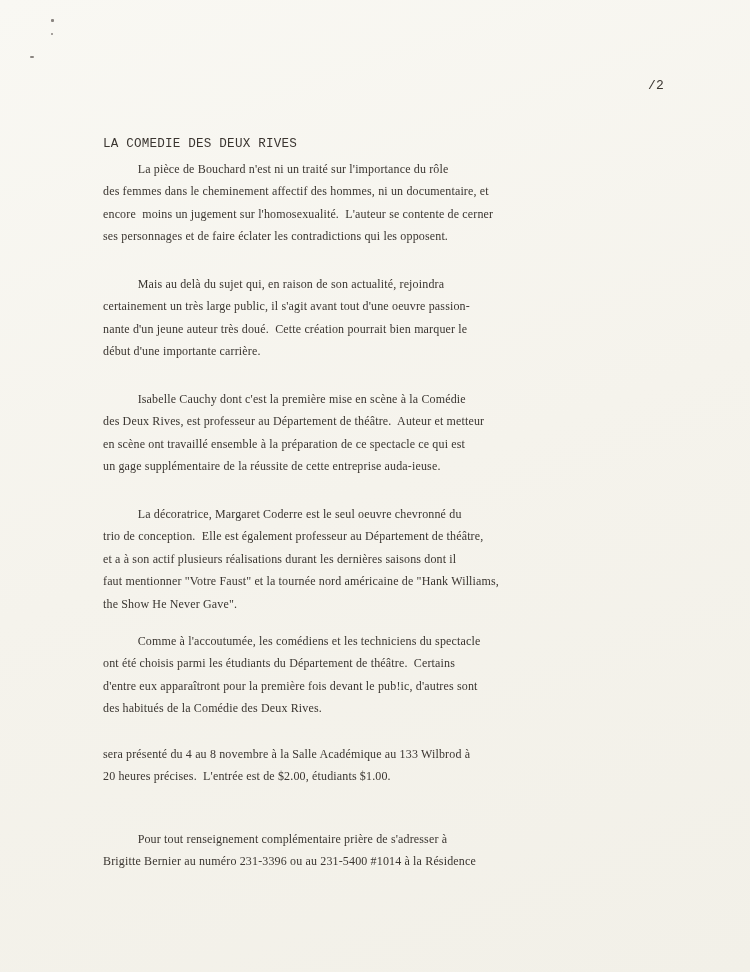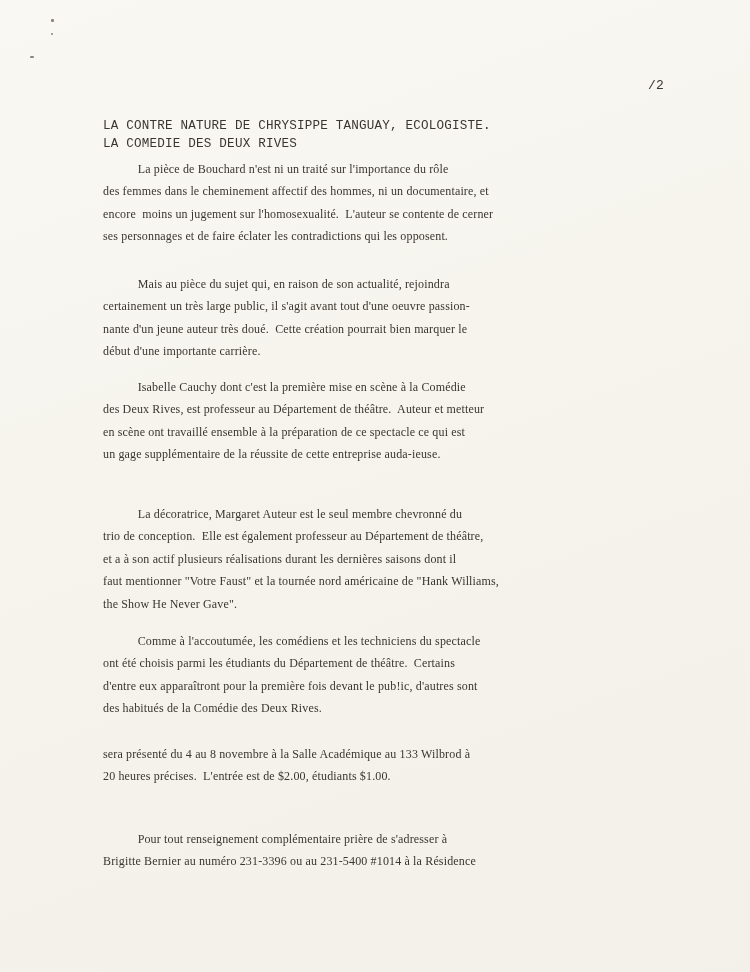--- a/index.html
+++ b/index.html
@@ -24,45 +24,44 @@
 <body>
 
 <div class="page">
   <div class="mark" style="left:51px;top:19px;width:3px;height:3px;"></div>
   <div class="mark" style="left:51px;top:33px;width:2px;height:2px;"></div>
   <div class="mark" style="left:30px;top:56px;width:4px;height:2px;"></div>
 
   <div class="pagenum">/2</div>
 
   <div class="heading" style="top:96px;margin-top:41px;">LA COMEDIE DES DEUX RIVES</div>
-  <div class="heading" style="top:119px;">LA CONTRE NATURE DE CHRYSIPPE TANGUAY, ECOLOGISTE.</div>
 
   <div class="para" style="top:158px;">
     <span class="line">           La pièce de Bouchard n'est ni un traité sur l'importance du rôle</span>
     <span class="line">des femmes dans le cheminement affectif des hommes, ni un documentaire, et</span>
     <span class="line">encore  moins un jugement sur l'homosexualité.  L'auteur se contente de cerner</span>
     <span class="line">ses personnages et de faire éclater les contradictions qui les opposent.</span>
   </div>
 
   <div class="para" style="top:273px;">
-    <span class="line">           Mais au pièce du sujet qui, en raison de son actualité, rejoindra</span>
+    <span class="line">           Mais au delà du sujet qui, en raison de son actualité, rejoindra</span>
     <span class="line">certainement un très large public, il s'agit avant tout d'une oeuvre passion-</span>
     <span class="line">nante d'un jeune auteur très doué.  Cette création pourrait bien marquer le</span>
     <span class="line">début d'une importante carrière.</span>
   </div>
 
-  <div class="para" style="top:376px;">
+  <div class="para" style="top:388px;">
     <span class="line">           Isabelle Cauchy dont c'est la première mise en scène à la Comédie</span>
     <span class="line">des Deux Rives, est professeur au Département de théâtre.  Auteur et metteur</span>
     <span class="line">en scène ont travaillé ensemble à la préparation de ce spectacle ce qui est</span>
     <span class="line">un gage supplémentaire de la réussite de cette entreprise auda-ieuse.</span>
   </div>
 
   <div class="para" style="top:503px;">
-    <span class="line">           La décoratrice, Margaret Auteur est le seul membre chevronné du</span>
+    <span class="line">           La décoratrice, Margaret Coderre est le seul oeuvre chevronné du</span>
     <span class="line">trio de conception.  Elle est également professeur au Département de théâtre,</span>
     <span class="line">et a à son actif plusieurs réalisations durant les dernières saisons dont il</span>
     <span class="line">faut mentionner "Votre Faust" et la tournée nord américaine de "Hank Williams,</span>
     <span class="line">the Show He Never Gave".</span>
   </div>
 
   <div class="para" style="top:630px;">
     <span class="line">           Comme à l'accoutumée, les comédiens et les techniciens du spectacle</span>
     <span class="line">ont été choisis parmi les étudiants du Département de théâtre.  Certains</span>
     <span class="line">d'entre eux apparaîtront pour la première fois devant le pub!ic, d'autres sont</span>

